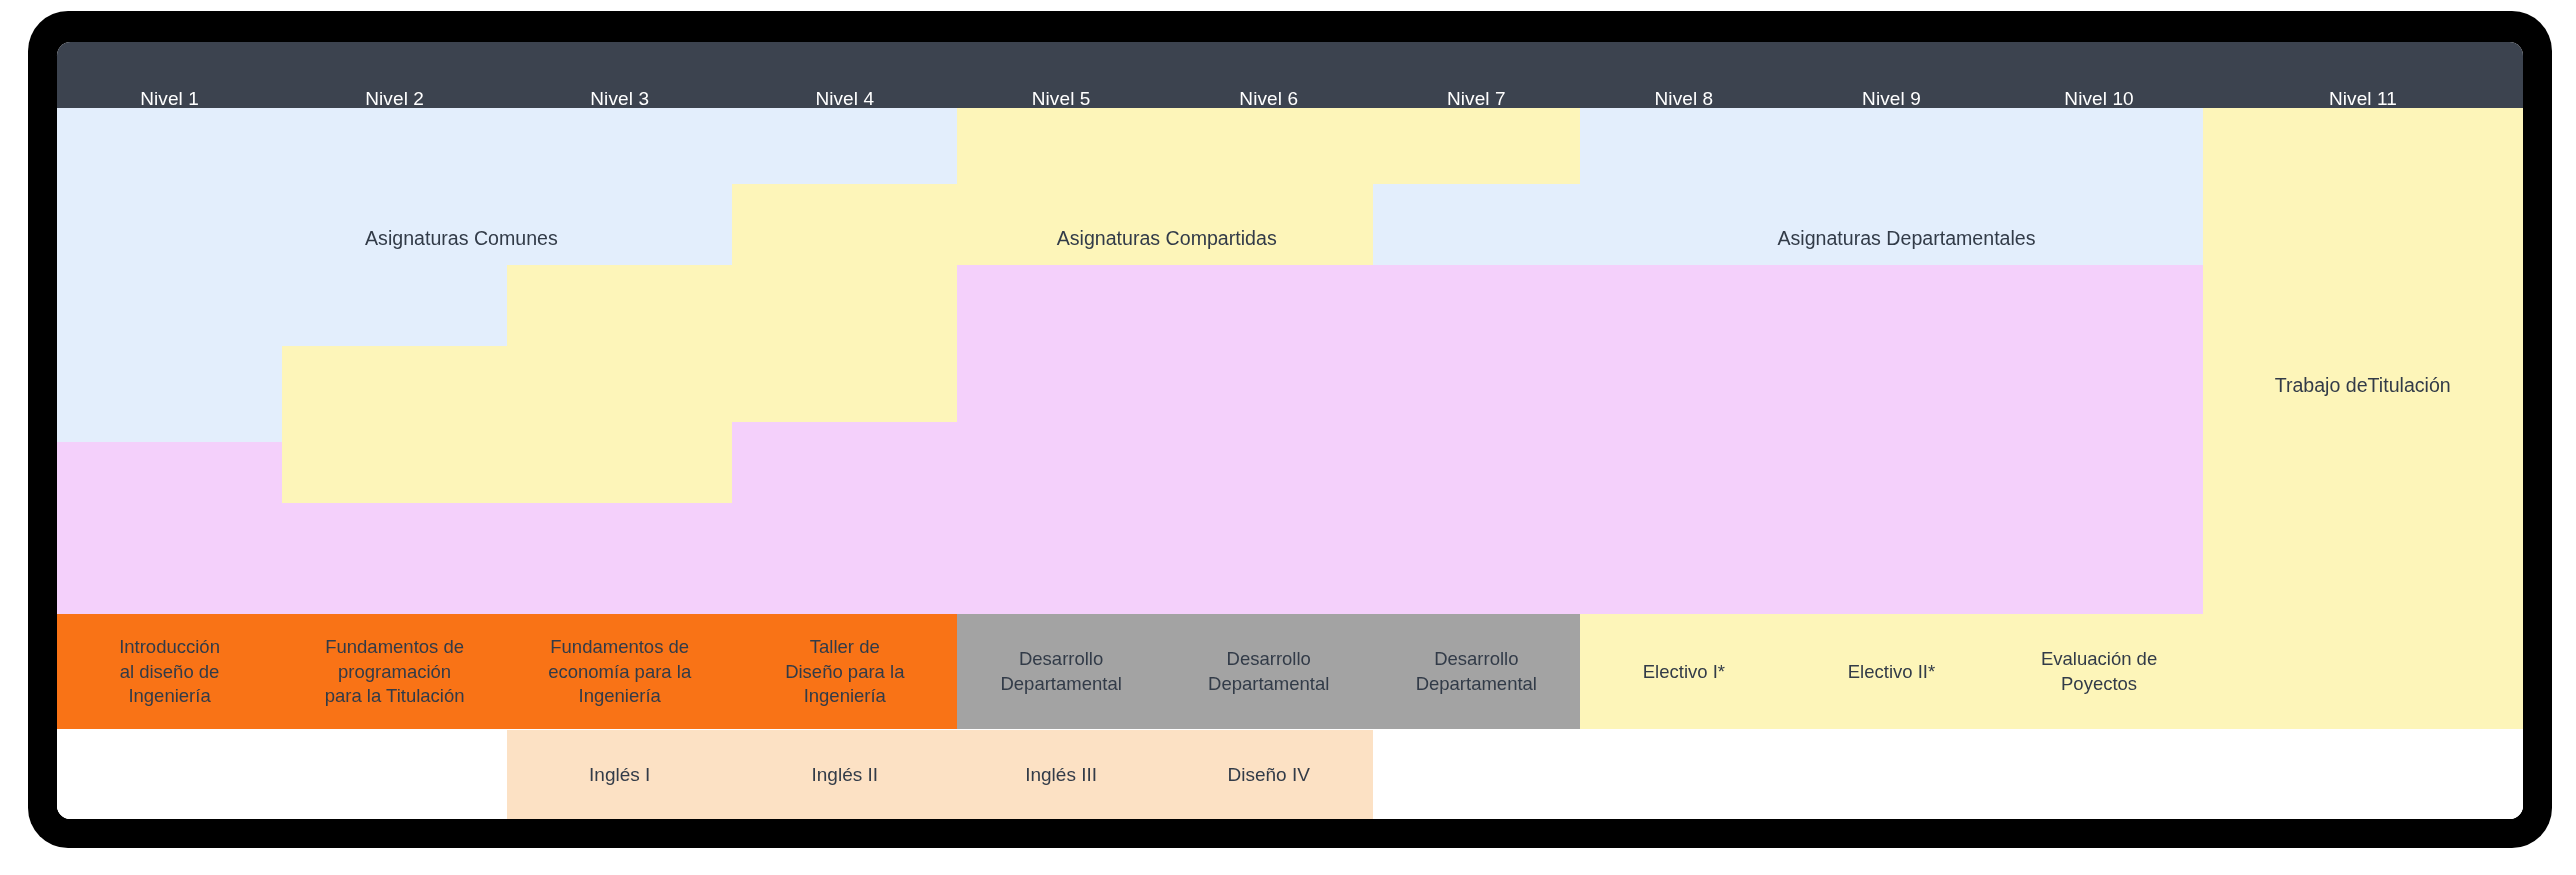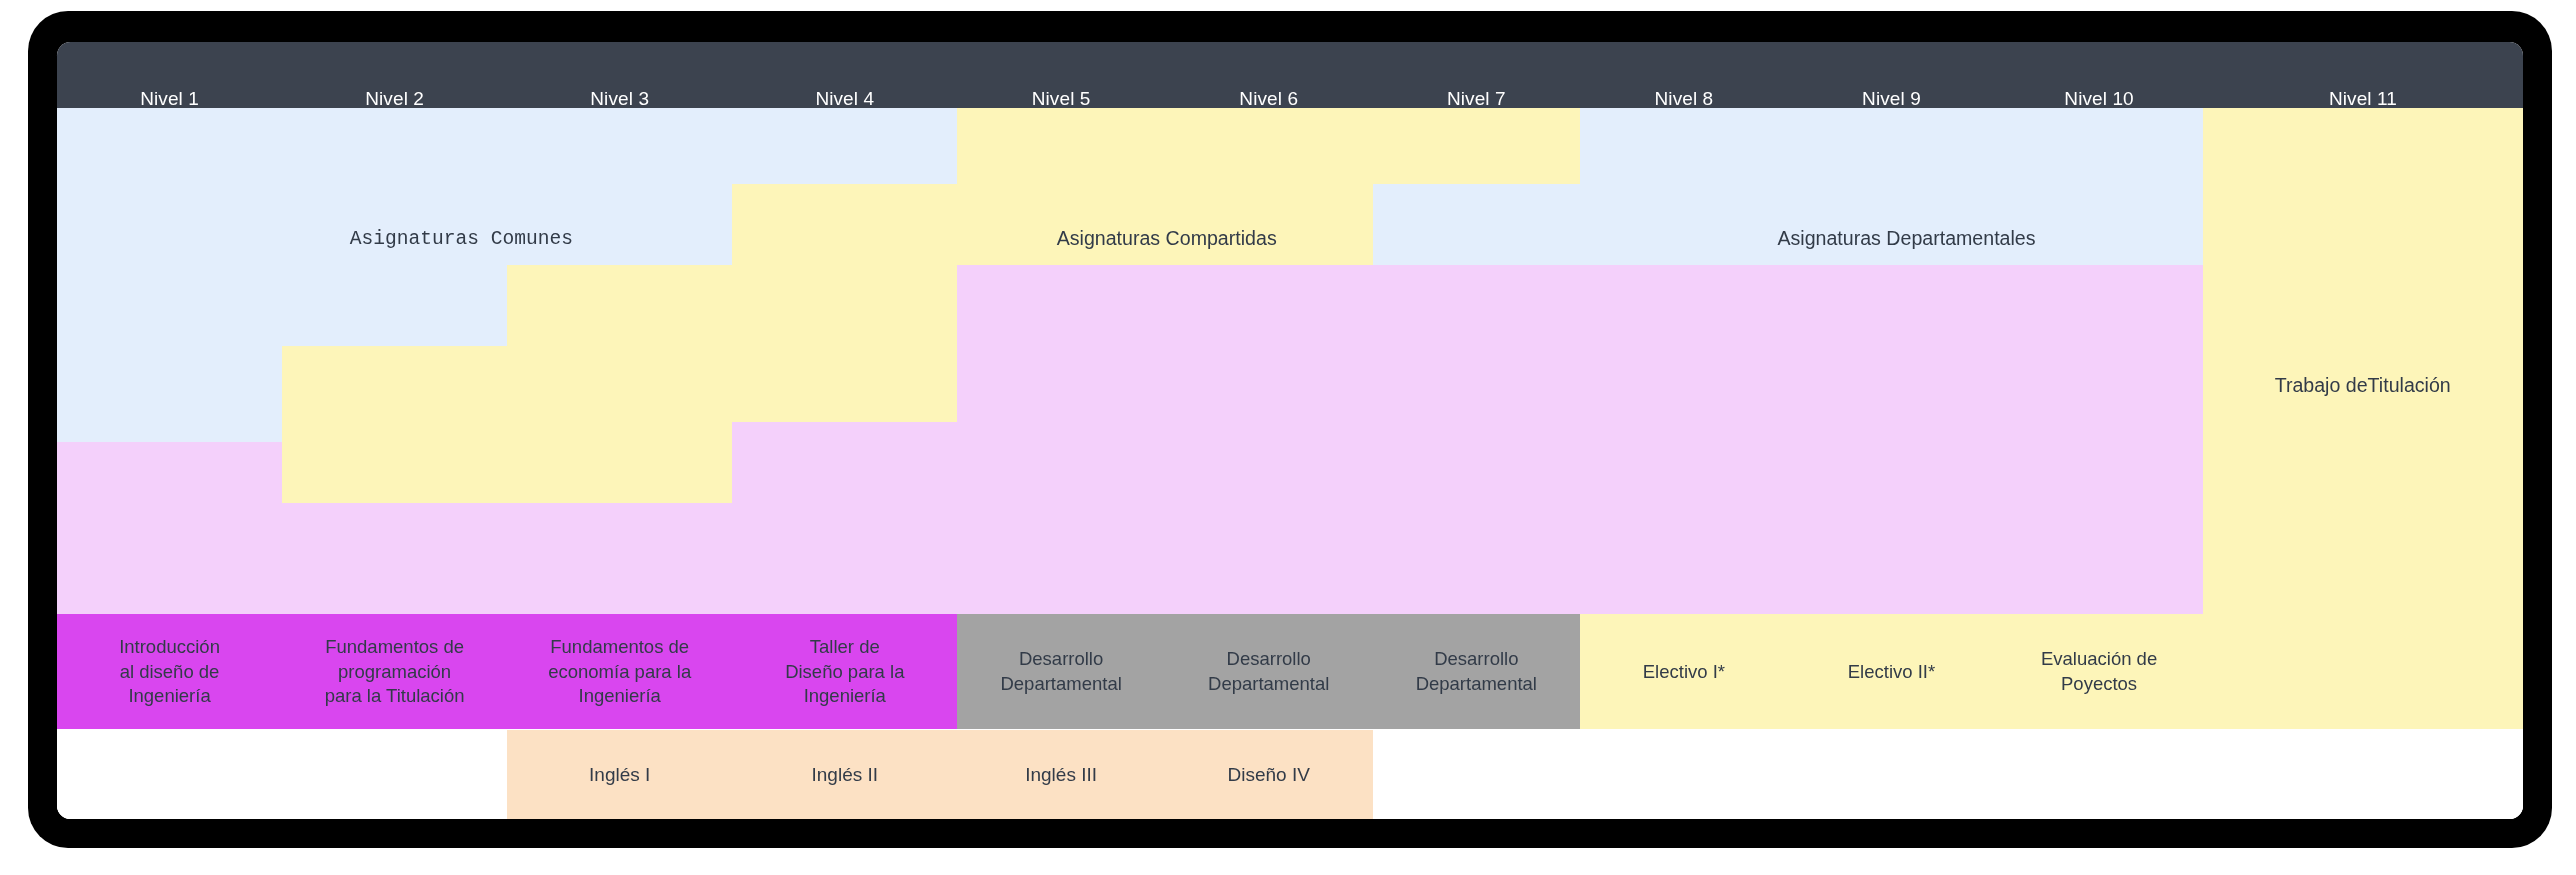--- a/index.html
+++ b/index.html
@@ -85,21 +85,21 @@
   .course-cell {
     display: flex;
     align-items: center;
     justify-content: center;
     text-align: center;
     color: #323b48;
     font-size: 18.5px;
     line-height: 1.33;
     padding: 0 5.2px;
   }
-  .c-pink   { background: #d946ef; }
+  .c-pink   { background: #f97316; }
   .c-blue   { background: #a3a3a3; }
   .c-yellow { background: #fdf5b9; }
 
   
   #english {
     position: absolute;
     left: 0; top: 688px;
     width: 100%; height: 90px;
     display: flex;
     background: #ffffff;
@@ -189,21 +189,21 @@
       <div class="band-col" style="width:8.43%">
         <div class="seg seg-blue" style="height:31%"></div>
         <div class="seg seg-pink" style="height:69%"></div>
       </div>
 
       <div class="band-col" style="width:13.0%">
         <div class="seg seg-yellow" style="height:100%"></div>
       </div>
     </div>
 
-    <div class="band-label" style="left:3.4%;  top:181px; width:26%; height:31px;font-family:Liberation Mono, monospace;">Asignaturas Comunes</div>
+    <div class="band-label" style="left:3.4%;  top:181px; width:26%; height:31px;">Asignaturas Comunes</div>
 
     <div class="band-label" style="left:31.0%; top:181px; width:28%; height:31px;">Asignaturas Compartidas</div>
 
     <div class="band-label" style="left:60.0%; top:181px; width:30%; height:31px;">Asignaturas Departamentales</div>
 
     <div class="band-label" style="left:87.0%; top:314px; width:13%; height:57px; line-height:1.33;">
       <span>Trabajo de</span>
       <span>Titulación</span>
     </div>
 

